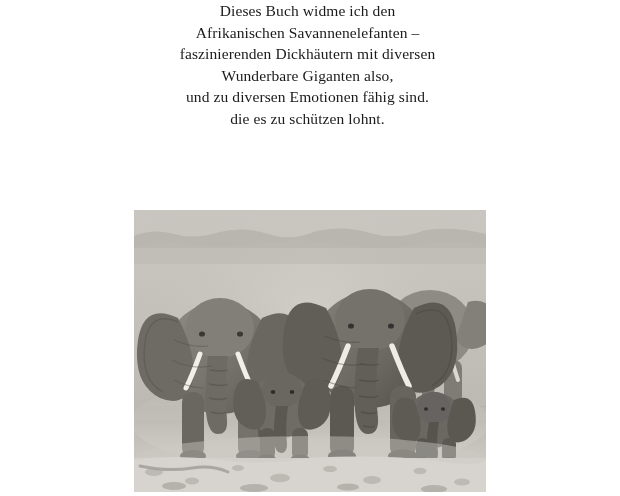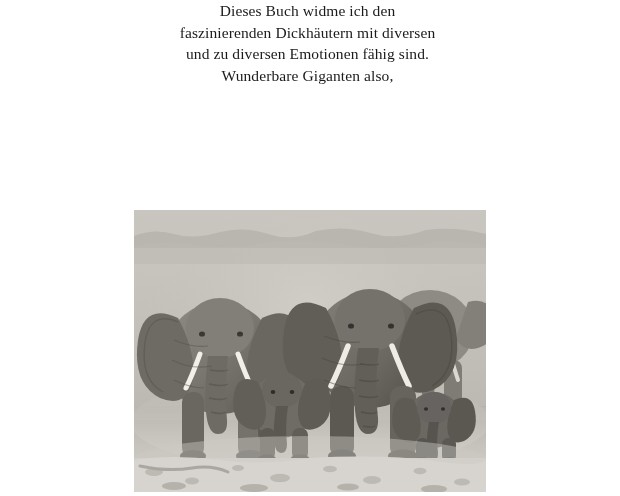--- a/index.html
+++ b/index.html
@@ -53,23 +53,25 @@
     display: block;
   }
 </style>
 </head>
 <body>
 
 <div class="page">
 
   <div class="dedication">
     <span class="line">Dieses Buch widme ich den</span>
+    <span class="line">Afrikanischen Savannenelefanten –</span>
     <span class="line">faszinierenden Dickhäutern mit diversen</span>
+    <span class="line">Wunderbare Giganten also,</span>
     <span class="line">und zu diversen Emotionen fähig sind.</span>
-    <span class="line">Wunderbare Giganten also,</span>
+    <span class="line">die es zu schützen lohnt.</span>
   </div>
 
   <div class="figure">
     <svg class="photo" viewBox="0 0 352 282" preserveAspectRatio="none" xmlns="http://www.w3.org/2000/svg">
       <defs>
         <linearGradient id="skyG" x1="0" y1="0" x2="0" y2="1">
           <stop offset="0" stop-color="#cfccc6"></stop>
           <stop offset="0.55" stop-color="#c2bfb8"></stop>
           <stop offset="1" stop-color="#b4b1aa"></stop>
         </linearGradient>

